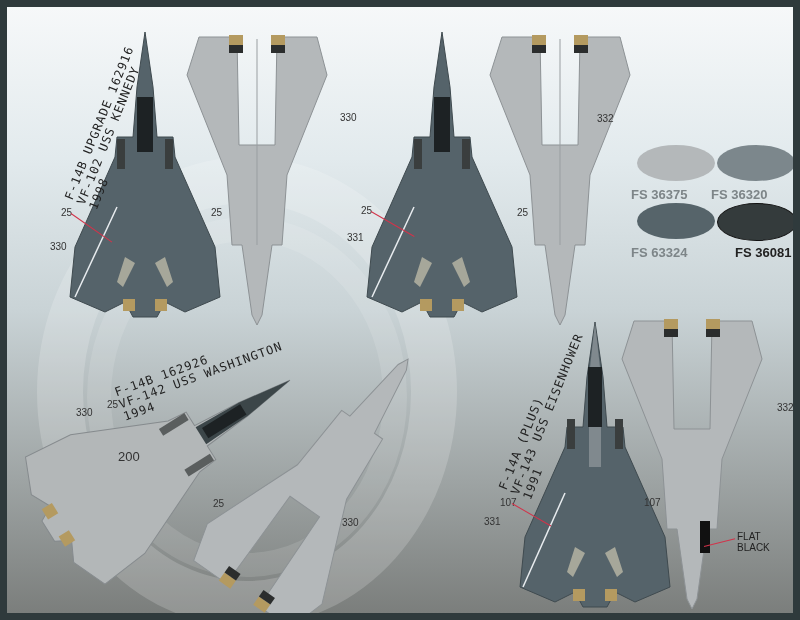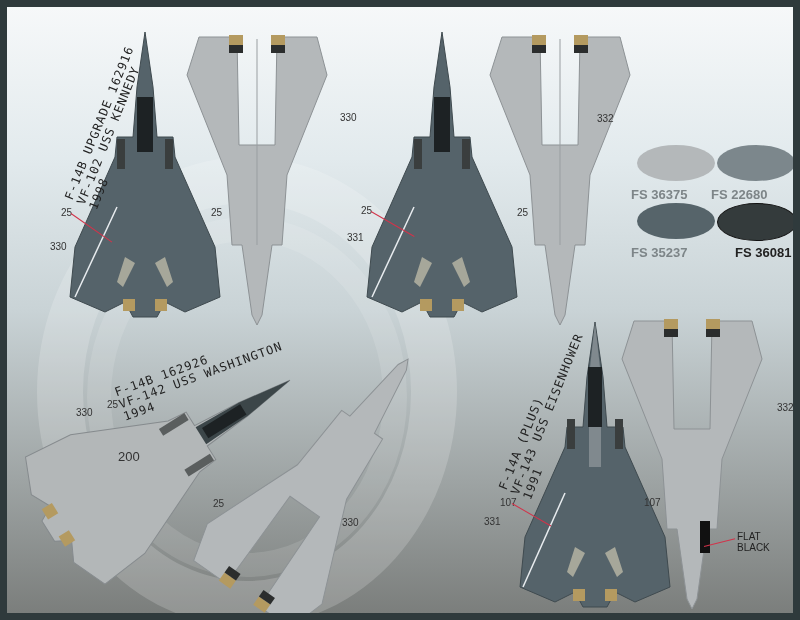--- a/index.html
+++ b/index.html
@@ -149,18 +149,18 @@
   <span class="callout" style="left:637px;top:490px">107</span>
   <span class="callout" style="left:477px;top:509px">331</span>
   <span class="callout" style="left:770px;top:395px">332</span>
 
   <span class="note" style="left:730px;top:524px">FLAT BLACK</span>
   <div class="leader" style="left:697px;top:539px;width:32px;transform:rotate(-14deg)"></div>
 
   <div class="swatch" style="left:630px;top:138px;background:#b4b8ba"></div>
   <div class="swlabel" style="left:624px;top:180px">FS 36375</div>
   <div class="swatch" style="left:710px;top:138px;background:#7c878c"></div>
-  <div class="swlabel" style="left:704px;top:180px">FS 22680</div>
+  <div class="swlabel" style="left:704px;top:180px">FS 36320</div>
   <div class="swatch" style="left:630px;top:196px;background:#56646a"></div>
-  <div class="swlabel" style="left:624px;top:238px">FS 35237</div>
+  <div class="swlabel" style="left:624px;top:238px">FS 63324</div>
   <div class="swatch" style="left:710px;top:196px;background:#343b3c;border:1px solid #111"></div>
   <div class="swlabel" style="left:728px;top:238px;color:#222">FS 36081</div>
 </div>
 
 </body></html>

